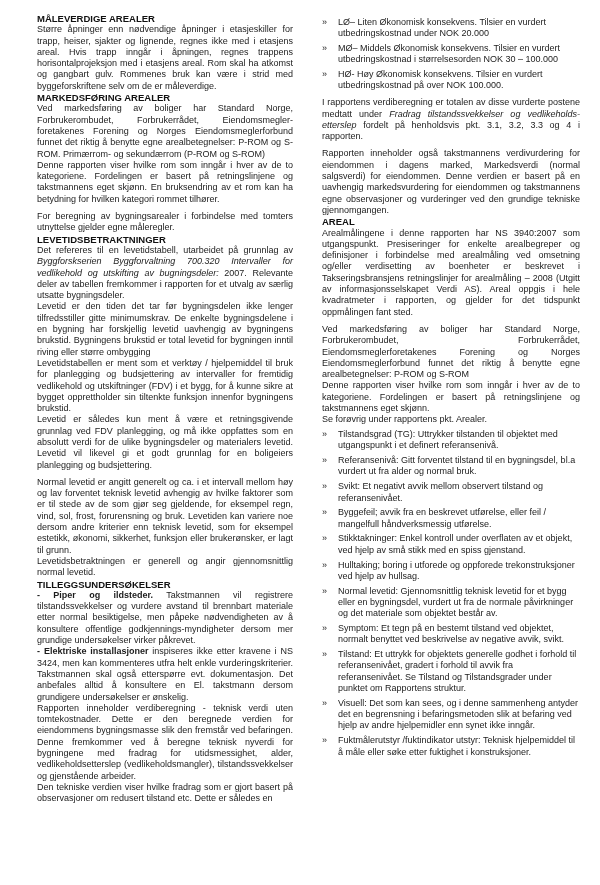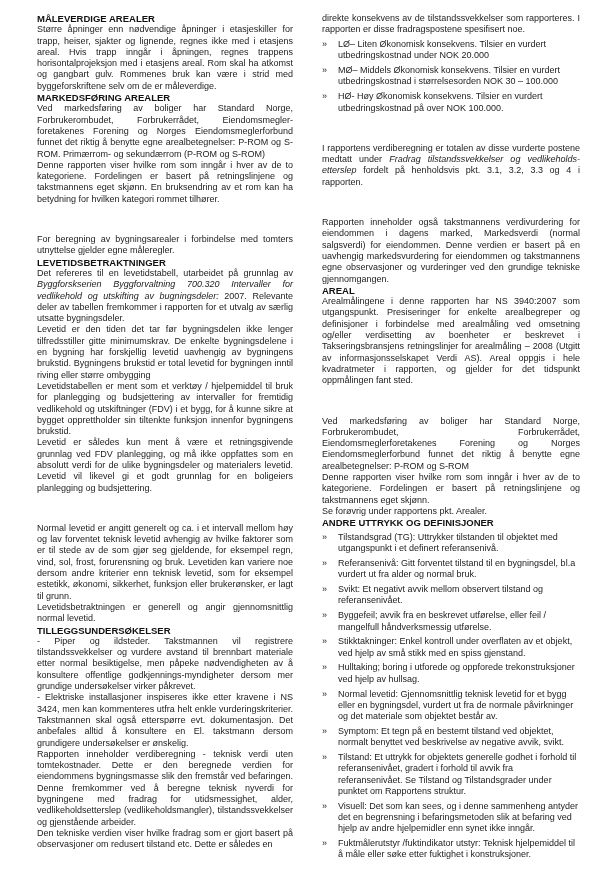--- a/index.html
+++ b/index.html
@@ -23,23 +23,23 @@
   .col-right { width: 258px; flex: 0 0 258px; }
   h3.heading {
     margin: 0;
     font-size: 9.5px;
     line-height: 11.3px;
     font-weight: bold;
     color: #111111;
   }
   p { margin: 0; text-align: justify; }
   p.noj { text-align: left; }
-  .gap { margin-top: 29px; }
+  .gap { margin-top: 6px; }
   em { font-style: italic; }
-  strong { font-weight: normal; }
+  strong { font-weight: bold; }
   .bullets { margin-top: 2px; }
   .bullet {
     display: flex;
     margin-top: 3.5px;
     text-align: left;
   }
   .bullet .mk { flex: 0 0 16px; width: 16px; }
   .bullet .bt { flex: 1 1 auto; }
 </style>
 </head>
@@ -68,21 +68,20 @@
     <h3 class="heading gap">TILLEGGSUNDERSØKELSER</h3>
     <p><strong>- Piper og ildsteder.</strong><span> Takstmannen vil registrere tilstandssvekkelser og vurdere avstand til brennbart materiale etter normal besiktigelse, men påpeke nødvendigheten av å konsultere offentlige godkjennings-myndigheter dersom mer grundige undersøkelser virker påkrevet.</span></p>
     <p><strong>- Elektriske installasjoner</strong><span> inspiseres ikke etter kravene i NS 3424, men kan kommenteres utfra helt enkle vurderingskriterier. Takstmannen skal også etterspørre evt. dokumentasjon. Det anbefales alltid å konsultere en El. takstmann dersom grundigere undersøkelser er ønskelig.</span></p>
 
     <p>Rapporten inneholder verdiberegning - teknisk verdi uten tomtekostnader. Dette er den beregnede verdien for eiendommens bygningsmasse slik den fremstår ved befaringen. Denne fremkommer ved å beregne teknisk nyverdi for bygningene med fradrag for utidsmessighet, alder, vedlikeholdsetterslep (vedlikeholdsmangler), tilstandssvekkelser og gjenstående arbeider.</p>
     <p>Den tekniske verdien viser hvilke fradrag som er gjort basert på observasjoner om redusert tilstand etc. Dette er således en</p>
   </div>
 
   <div class="col col-right">
 
-    <p>direkte konsekvens av de tilstandssvekkelser som rapporteres. I rapporten er disse fradragspostene spesifisert noe.</p>
 
     <div class="bullets">
       <div class="bullet">
           <span class="mk">»</span>
           <span class="bt">LØ– Liten Økonomisk konsekvens. Tilsier en vurdert utbedringskostnad under NOK 20.000</span>
         </div>
       <div class="bullet">
           <span class="mk">»</span>
           <span class="bt">MØ– Middels Økonomisk konsekvens. Tilsier en vurdert utbedringskostnad i størrelsesorden NOK 30 – 100.000</span>
         </div>
@@ -94,21 +93,20 @@
 
     <p class="gap"><span>I rapportens verdiberegning er totalen av disse vurderte postene medtatt under </span><em>Fradrag tilstandssvekkelser og vedlikeholds-etterslep</em><span> fordelt på henholdsvis pkt. 3.1, 3.2, 3.3 og 4 i rapporten.</span></p>
     <p class="gap">Rapporten inneholder også takstmannens verdivurdering for eiendommen i dagens marked, Markedsverdi (normal salgsverdi) for eiendommen. Denne verdien er basert på en uavhengig markedsvurdering for eiendommen og takstmannens egne observasjoner og vurderinger ved den grundige tekniske gjennomgangen.</p>
 
     <h3 class="heading gap">AREAL</h3>
     <p>Arealmålingene i denne rapporten har NS 3940:2007 som utgangspunkt. Presiseringer for enkelte arealbegreper og definisjoner i forbindelse med arealmåling ved omsetning og/eller verdisetting av boenheter er beskrevet i Takseringsbransjens retningslinjer for arealmåling – 2008 (Utgitt av informasjonsselskapet Verdi AS). Areal oppgis i hele kvadratmeter i rapporten, og gjelder for det tidspunkt oppmålingen fant sted.</p>
     <p class="gap">Ved markedsføring av boliger har Standard Norge, Forbrukerombudet, Forbrukerrådet, Eiendomsmeglerforetakenes Forening og Norges Eiendomsmeglerforbund funnet det riktig å benytte egne arealbetegnelser: P-ROM og S-ROM</p>
     <p>Denne rapporten viser hvilke rom som inngår i hver av de to kategoriene. Fordelingen er basert på retningslinjene og takstmannens eget skjønn.</p>
     <p class="noj">Se forøvrig under rapportens pkt. Arealer.</p>
 
-    <h3 class="heading gap">ANDRE UTTRYKK OG DEFINISJONER</h3>
     <div class="bullets">
       <div class="bullet">
           <span class="mk">»</span>
           <span class="bt">Tilstandsgrad (TG): Uttrykker tilstanden til objektet med utgangspunkt i et definert referansenivå.</span>
         </div>
       <div class="bullet">
           <span class="mk">»</span>
           <span class="bt">Referansenivå: Gitt forventet tilstand til en bygningsdel, bl.a vurdert ut fra alder og normal bruk.</span>
         </div>
       <div class="bullet">

